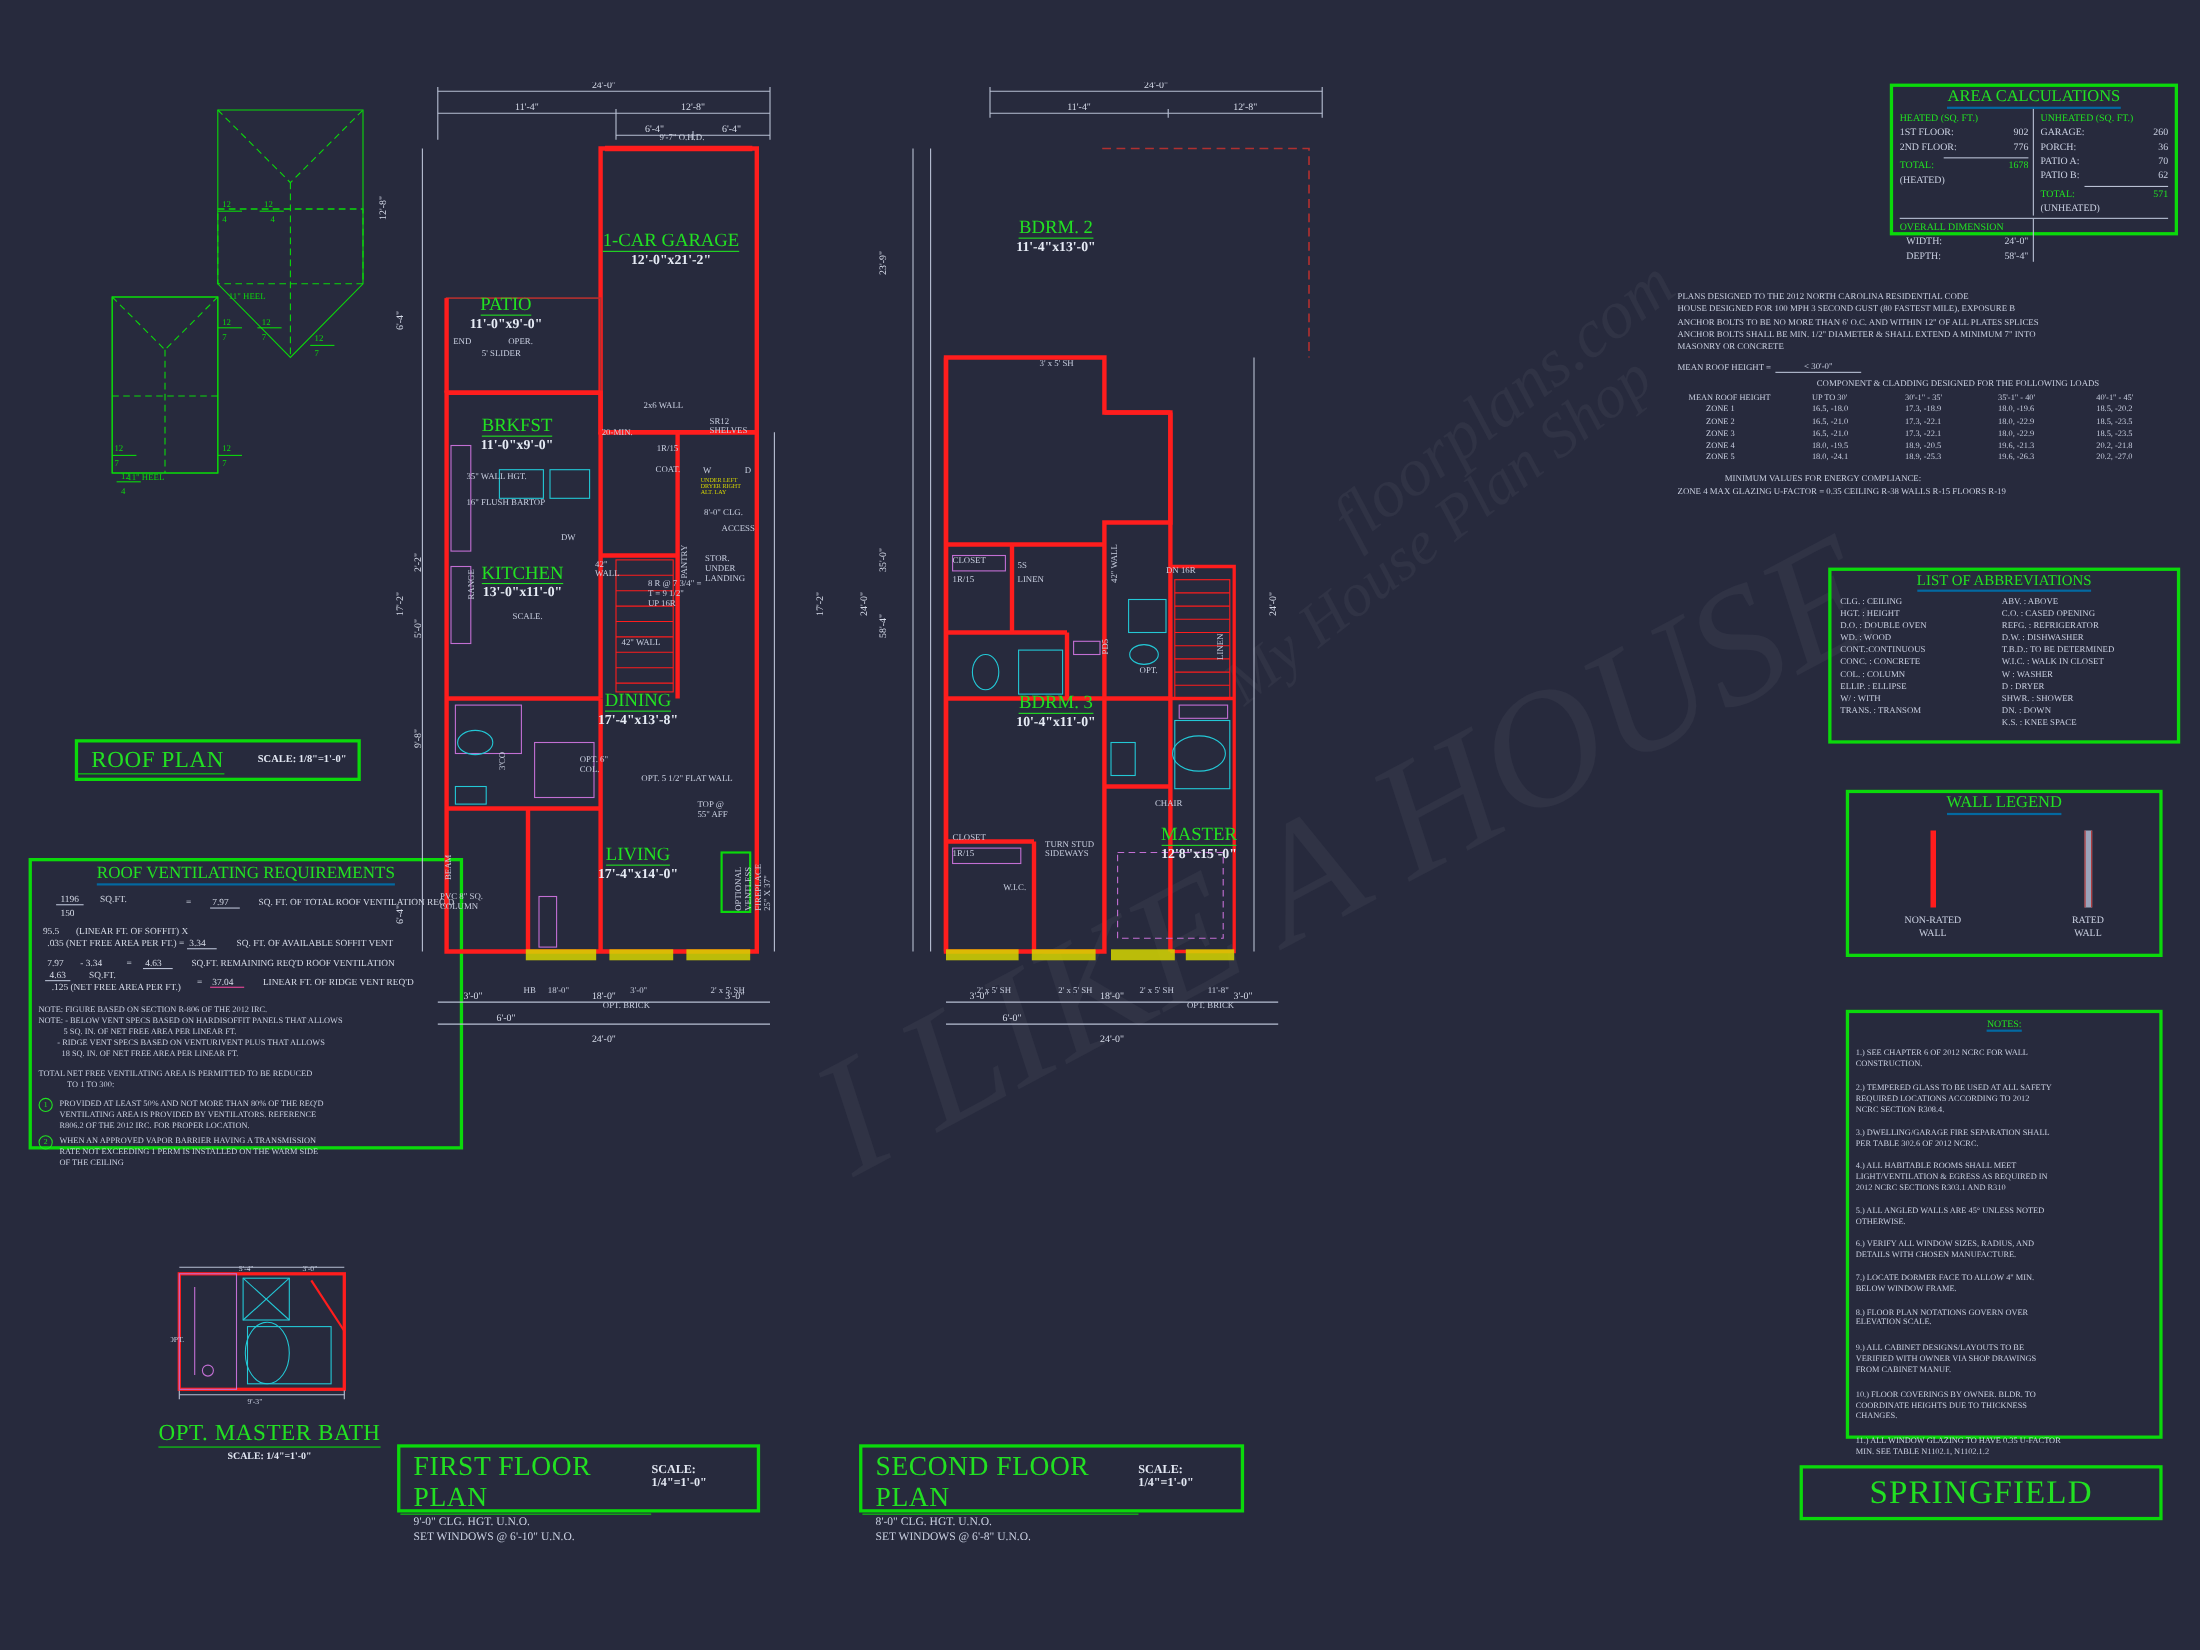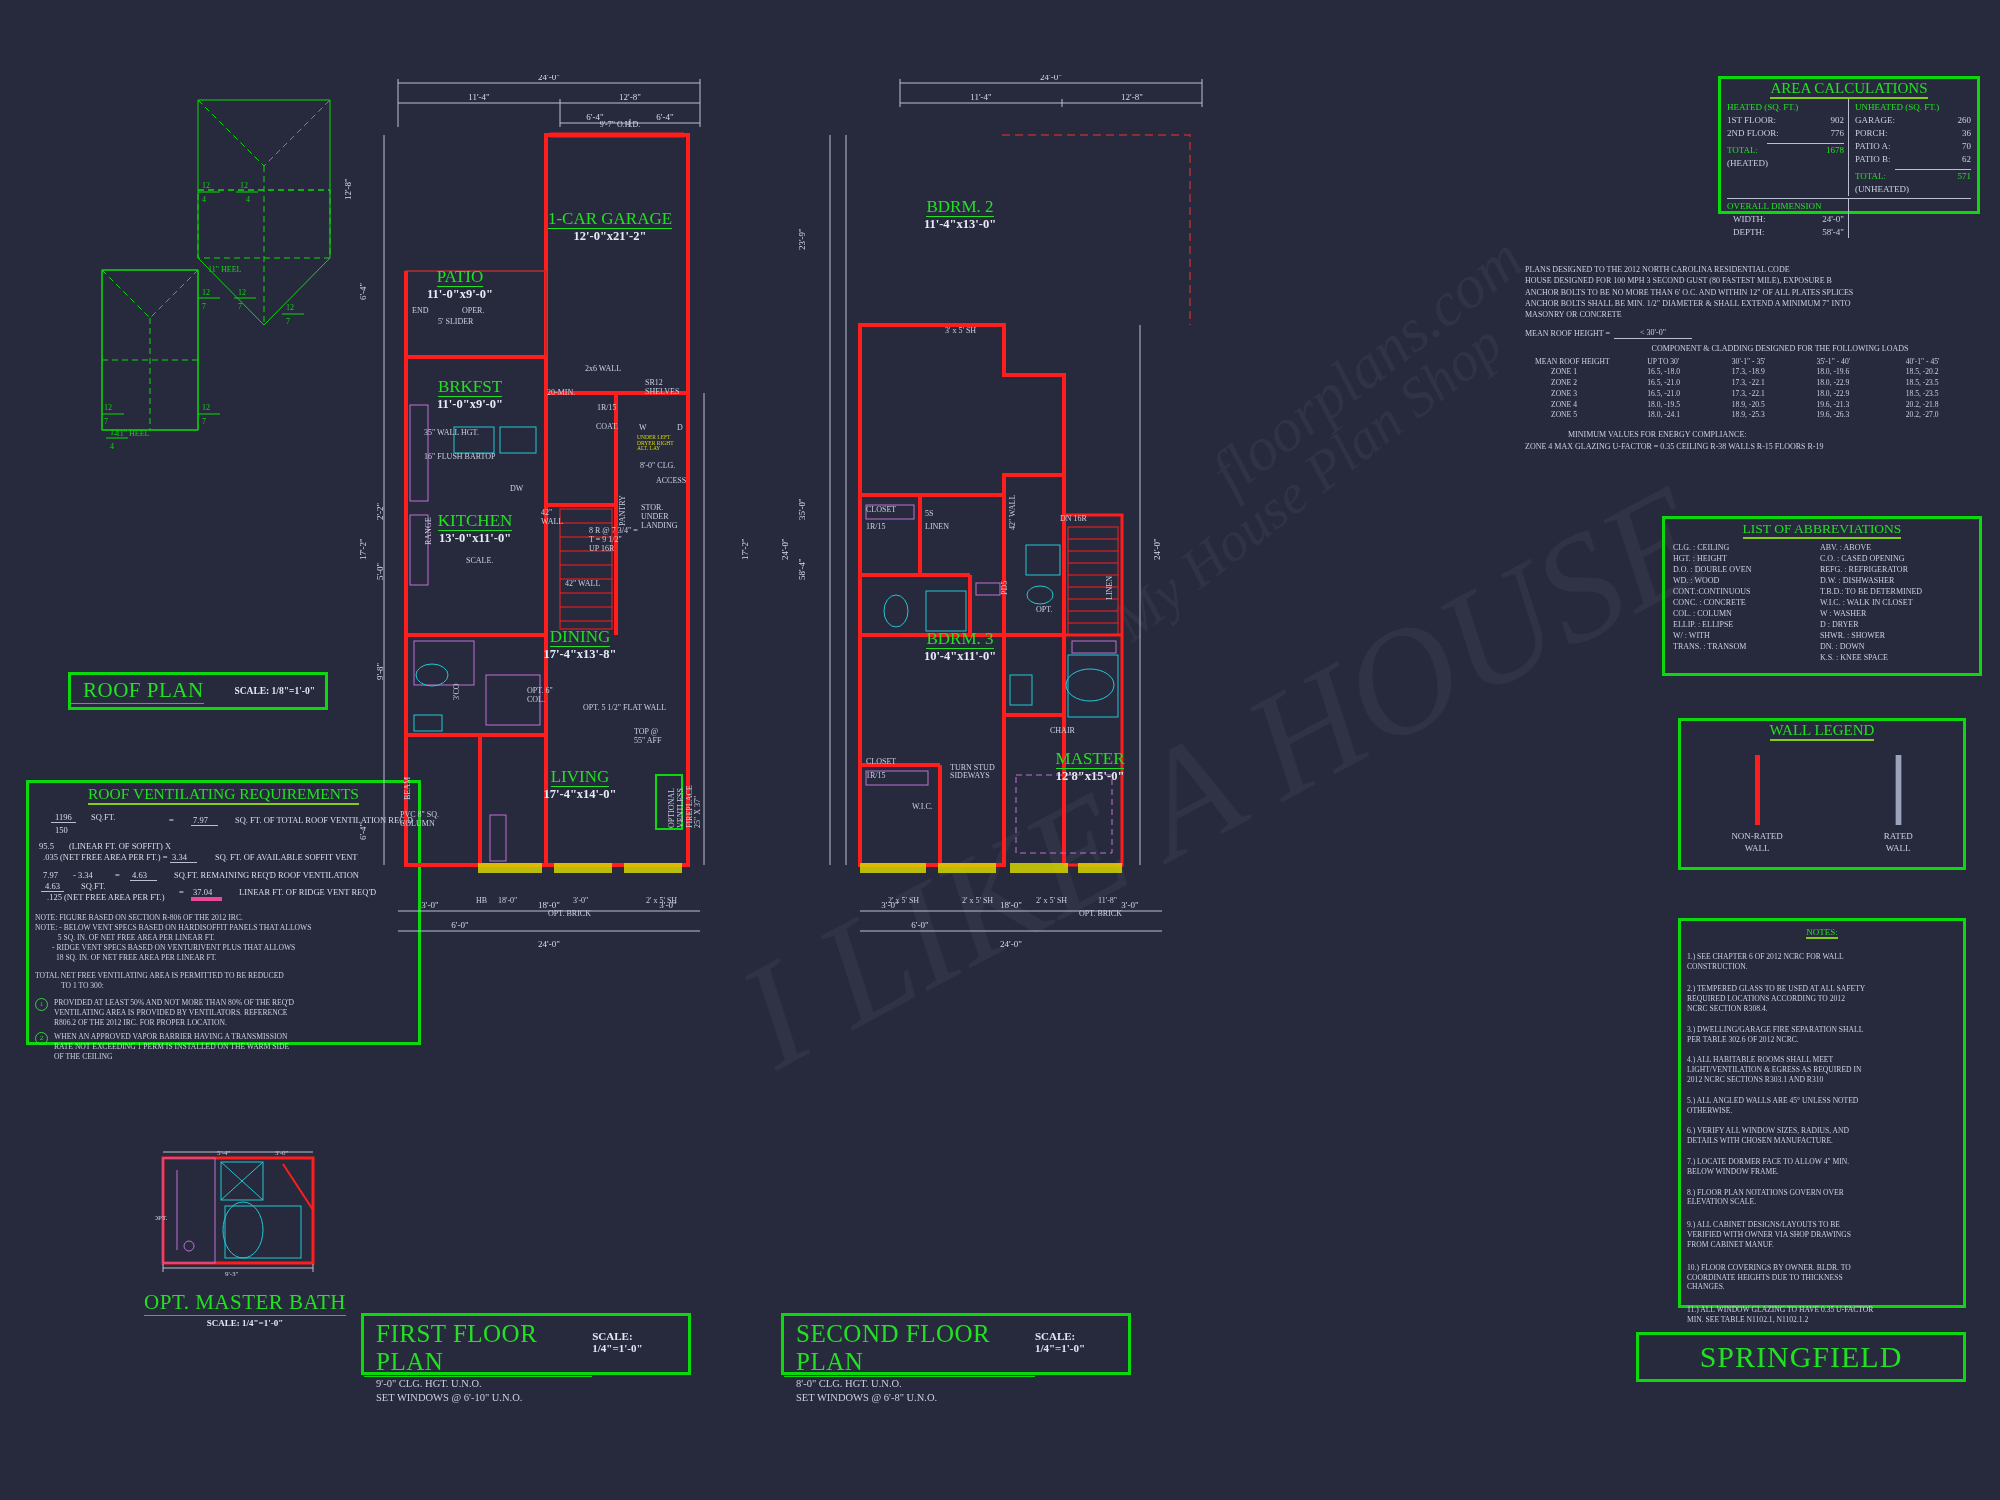--- a/index.html
+++ b/index.html
@@ -10,21 +10,21 @@
   
   .wm{position:absolute;color:rgba(255,255,255,0.045);font-family:"Liberation Serif",serif;
       font-style:italic;white-space:nowrap;pointer-events:none;user-select:none;}
   .wm1{left:690px;top:690px;font-size:150px;transform:rotate(-28deg);}
   .wm2{left:1180px;top:330px;font-size:62px;transform:rotate(-38deg);}
   .wm3{left:1070px;top:450px;font-size:56px;transform:rotate(-38deg);}
 
   
   .gbox{position:absolute;border:3px solid #0bd90b;box-sizing:border-box;}
   .gtitle{color:#22e022;font-family:"Liberation Serif",serif;text-align:center;
-          border-bottom:2px solid #84cc16;display:inline-block;}
+          border-bottom:2px solid #0369a1;display:inline-block;}
   .ghead{color:#22e022;}
 
   table{border-collapse:collapse;}
   td{padding:0;vertical-align:top;}
   .dimtxtv{position:absolute;color:#d6dbe9;font-size:9px;white-space:nowrap;
      transform-origin:left top;transform:rotate(-90deg);}
   .roomlbl{position:absolute;text-align:center;white-space:nowrap;}
   .roomname{color:#22e022;font-size:17px;border-bottom:1.5px solid #22e022;
             display:inline-block;line-height:1.05;}
   .roomdim{color:#e6ebf5;font-size:12.5px;font-weight:bold;display:block;}
@@ -124,21 +124,21 @@
       <span style="position:absolute;left:86px;top:61px;">=</span>
       <span style="position:absolute;left:101px;top:61px;border-bottom:1px solid #b9c0d4;padding:0 10px 0 2px;">4.63</span>
       <span style="position:absolute;left:145px;top:61px;">SQ.FT. REMAINING REQ'D ROOF VENTILATION</span>
     </div>
 
     <div style="position:relative;height:26px;font-size:8.5px;color:#d7dce8;">
       <span style="position:absolute;left:12px;top:0px;border-bottom:1px solid #b9c0d4;padding:0 4px;">4.63</span>
       <span style="position:absolute;left:52px;top:0px;">SQ.FT.</span>
       <span style="position:absolute;left:18px;top:11px;">.125 (NET FREE AREA PER FT.)</span>
       <span style="position:absolute;left:150px;top:6px;">=</span>
-      <span style="position:absolute;left:162px;top:6px;border-bottom:4px solid #ec4899;padding:0 10px 0 2px;">37.04</span>
+      <span style="position:absolute;left:162px;top:6px;border-bottom:1px solid #ec4899;padding:0 10px 0 2px;">37.04</span>
       <span style="position:absolute;left:210px;top:6px;">LINEAR FT. OF RIDGE VENT REQ'D</span>
     </div>
 
     <div style="padding:6px 0 0 6px;font-size:7.6px;line-height:1.32;color:#c9cfe0;">
       <div>NOTE: FIGURE BASED ON SECTION R-806 OF THE 2012 IRC.</div>
       <div>NOTE: - BELOW VENT SPECS BASED ON HARDISOFFIT PANELS THAT ALLOWS</div>
       <div style="white-space:pre;">            5 SQ. IN. OF NET FREE AREA PER LINEAR FT.</div>
       <div style="white-space:pre;">         - RIDGE VENT SPECS BASED ON VENTURIVENT PLUS THAT ALLOWS</div>
       <div style="white-space:pre;">           18 SQ. IN. OF NET FREE AREA PER LINEAR FT.</div>
       <div style="height:8px;"></div>

